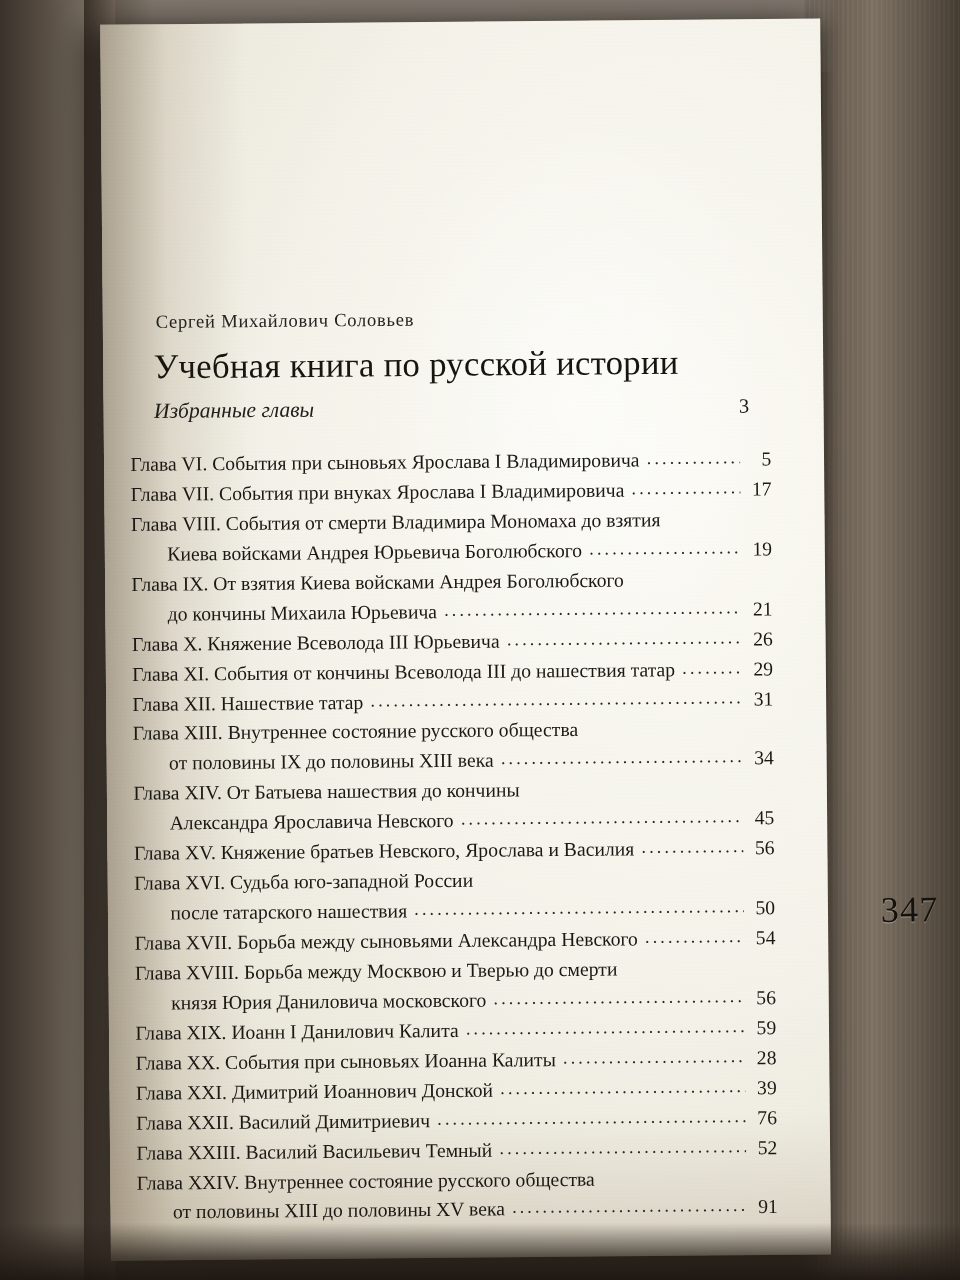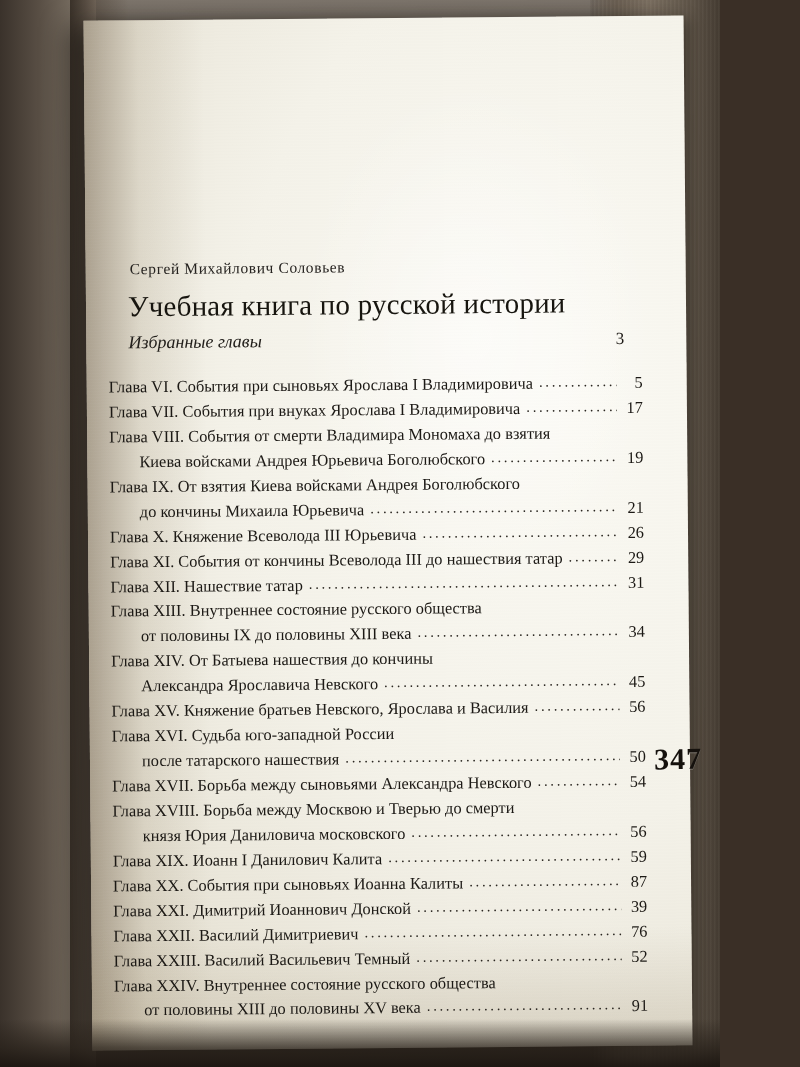--- a/index.html
+++ b/index.html
@@ -10,21 +10,21 @@
     width: 800px;
     height: 1067px;
     overflow: hidden;
     font-family: "Liberation Serif", serif;
     background: #3a2f26;
   }
 
   
   .scene {
     position: relative;
-    width: 720px;
+    width: 800px;
     height: 1067px;
     overflow: hidden;
     background: #7dd3fc;
   }
 
   
   .desk {
     position: absolute;
     inset: 0;
     background:
@@ -196,21 +196,21 @@
     margin-right: 26px;
   }
 
   
   .edge-number {
     position: absolute;
     right: 18px;
     top: 742px;
     font-family: "Liberation Serif", serif;
     font-size: 30px;
-    font-weight: bold;
+    font-weight: normal;
     color: #15110d;
     transform: rotate(-1deg);
     letter-spacing: 1px;
     text-shadow: 0 1px 0 rgba(255,255,255,0.25);
   }
 
   
   .grain {
     position: absolute;
     inset: 0;
@@ -337,21 +337,21 @@
             <span class="pg">56</span>
           </div>
           <div class="toc-entry">
             <span class="txt">Глава XIX. Иоанн I Данилович Калита</span>
             <span class="dots">..........................................................................................</span>
             <span class="pg">59</span>
           </div>
           <div class="toc-entry">
             <span class="txt">Глава XX. События при сыновьях Иоанна Калиты</span>
             <span class="dots">..........................................................................................</span>
-            <span class="pg">87</span>
+            <span class="pg">28</span>
           </div>
           <div class="toc-entry">
             <span class="txt">Глава XXI. Димитрий Иоаннович Донской</span>
             <span class="dots">..........................................................................................</span>
             <span class="pg">39</span>
           </div>
           <div class="toc-entry">
             <span class="txt">Глава XXII. Василий Димитриевич</span>
             <span class="dots">..........................................................................................</span>
             <span class="pg">76</span>

